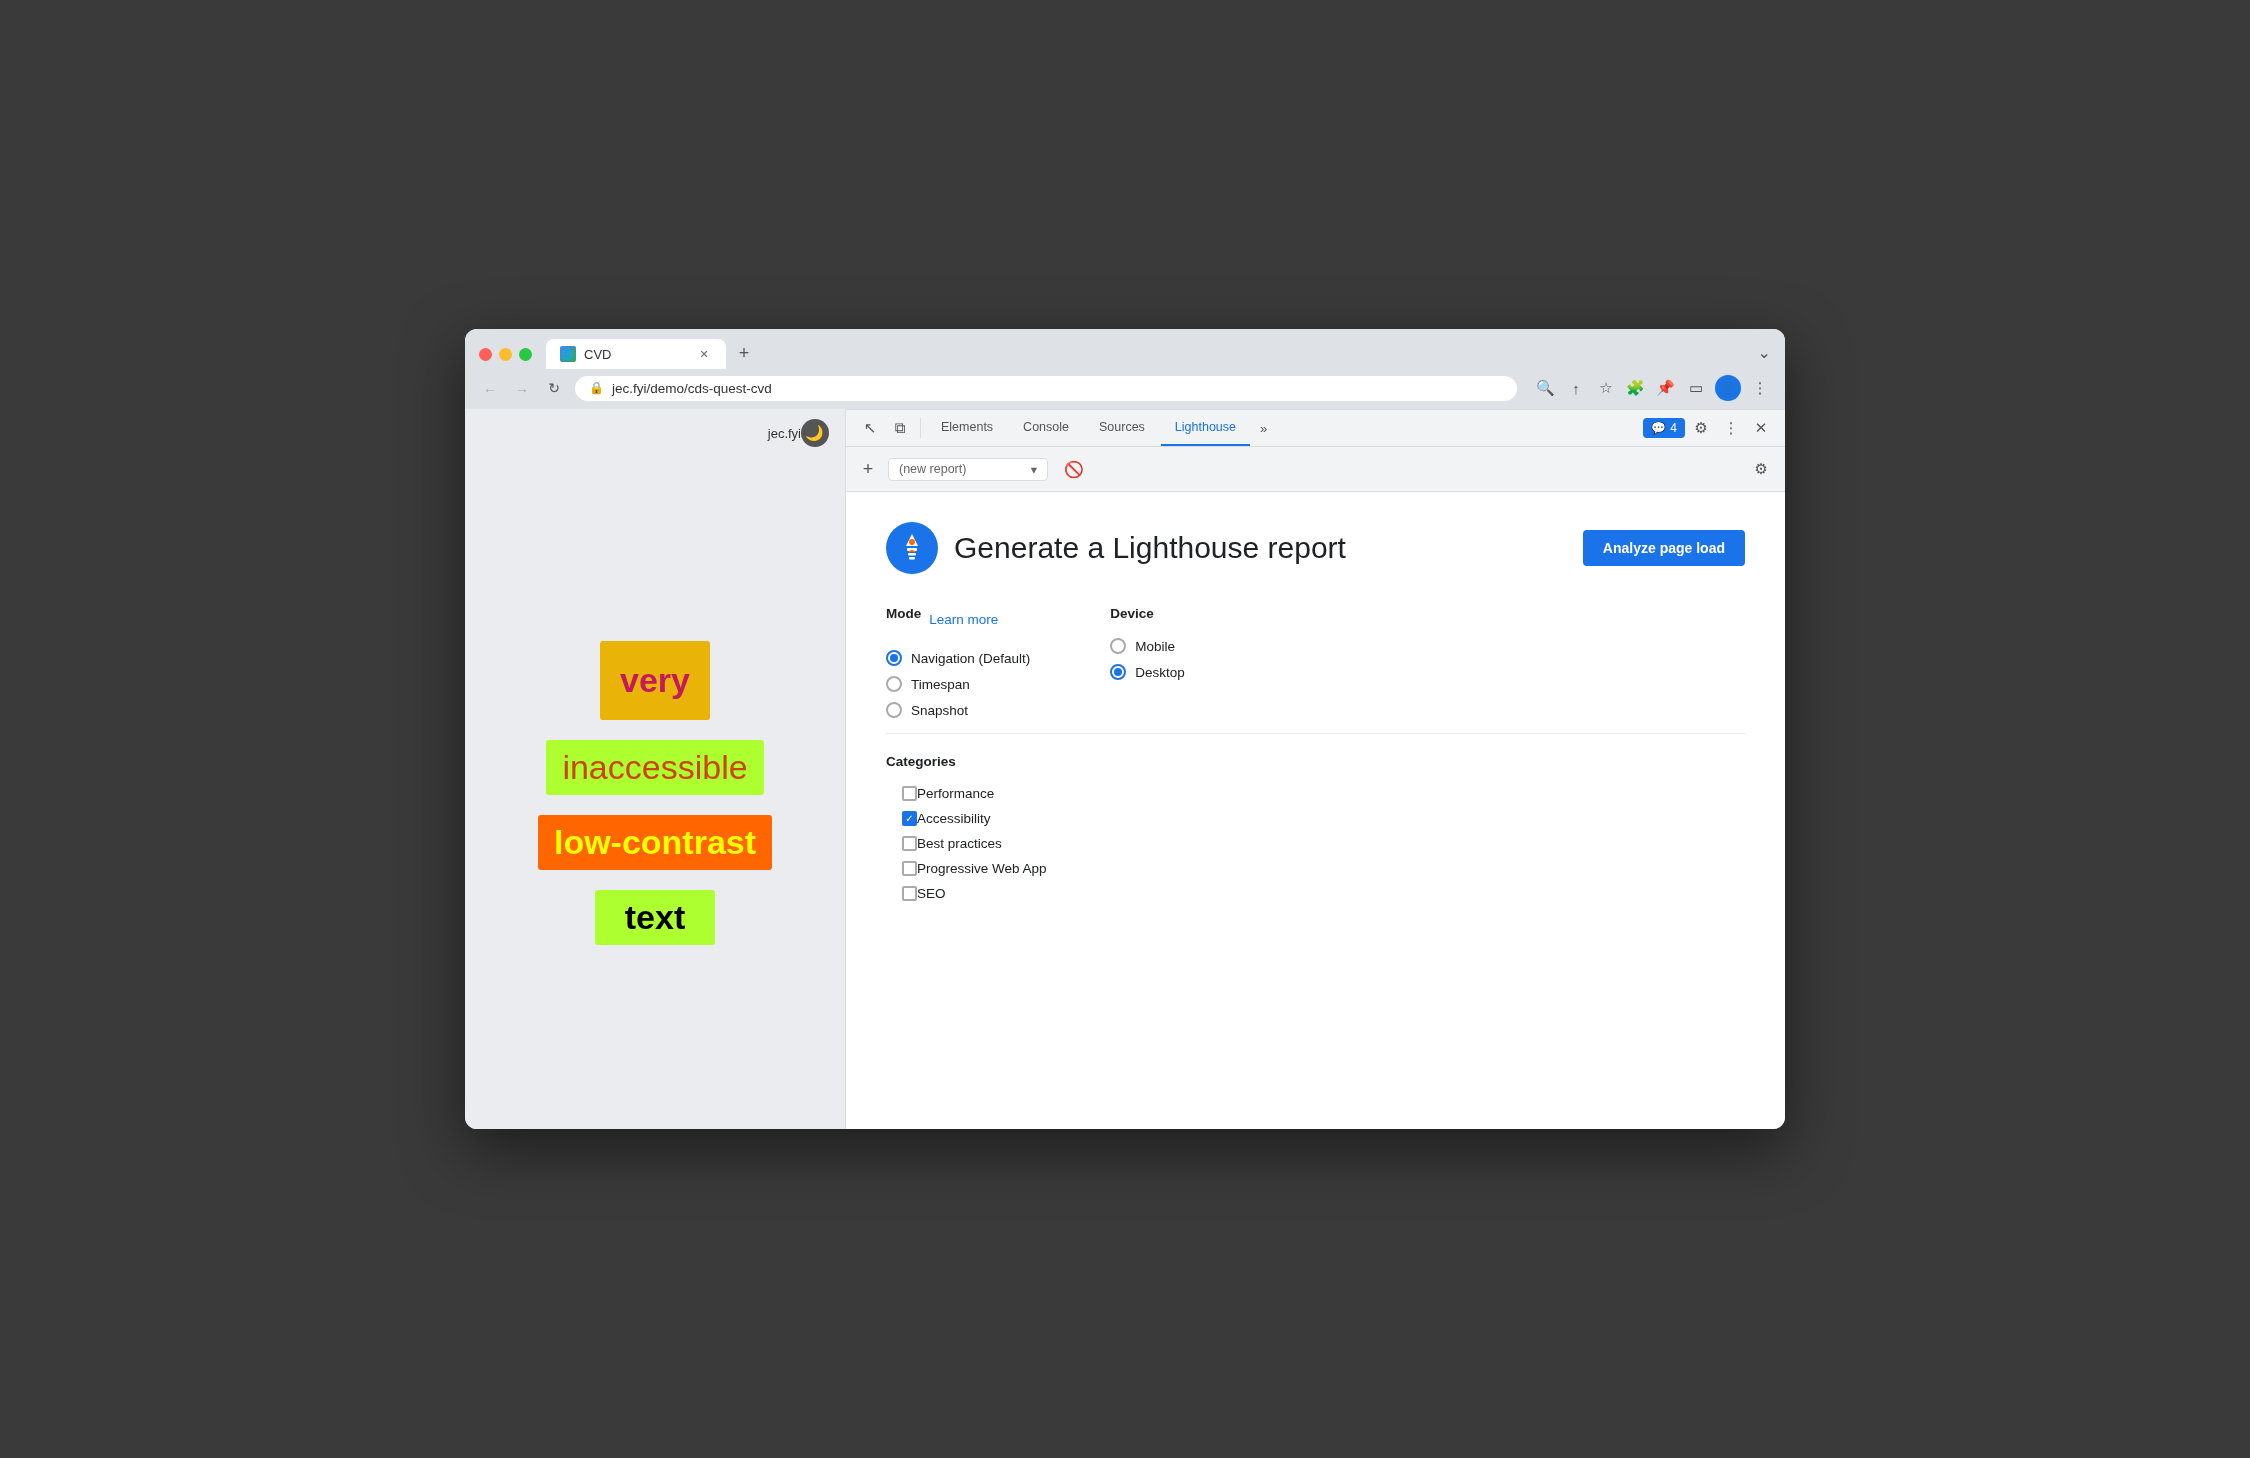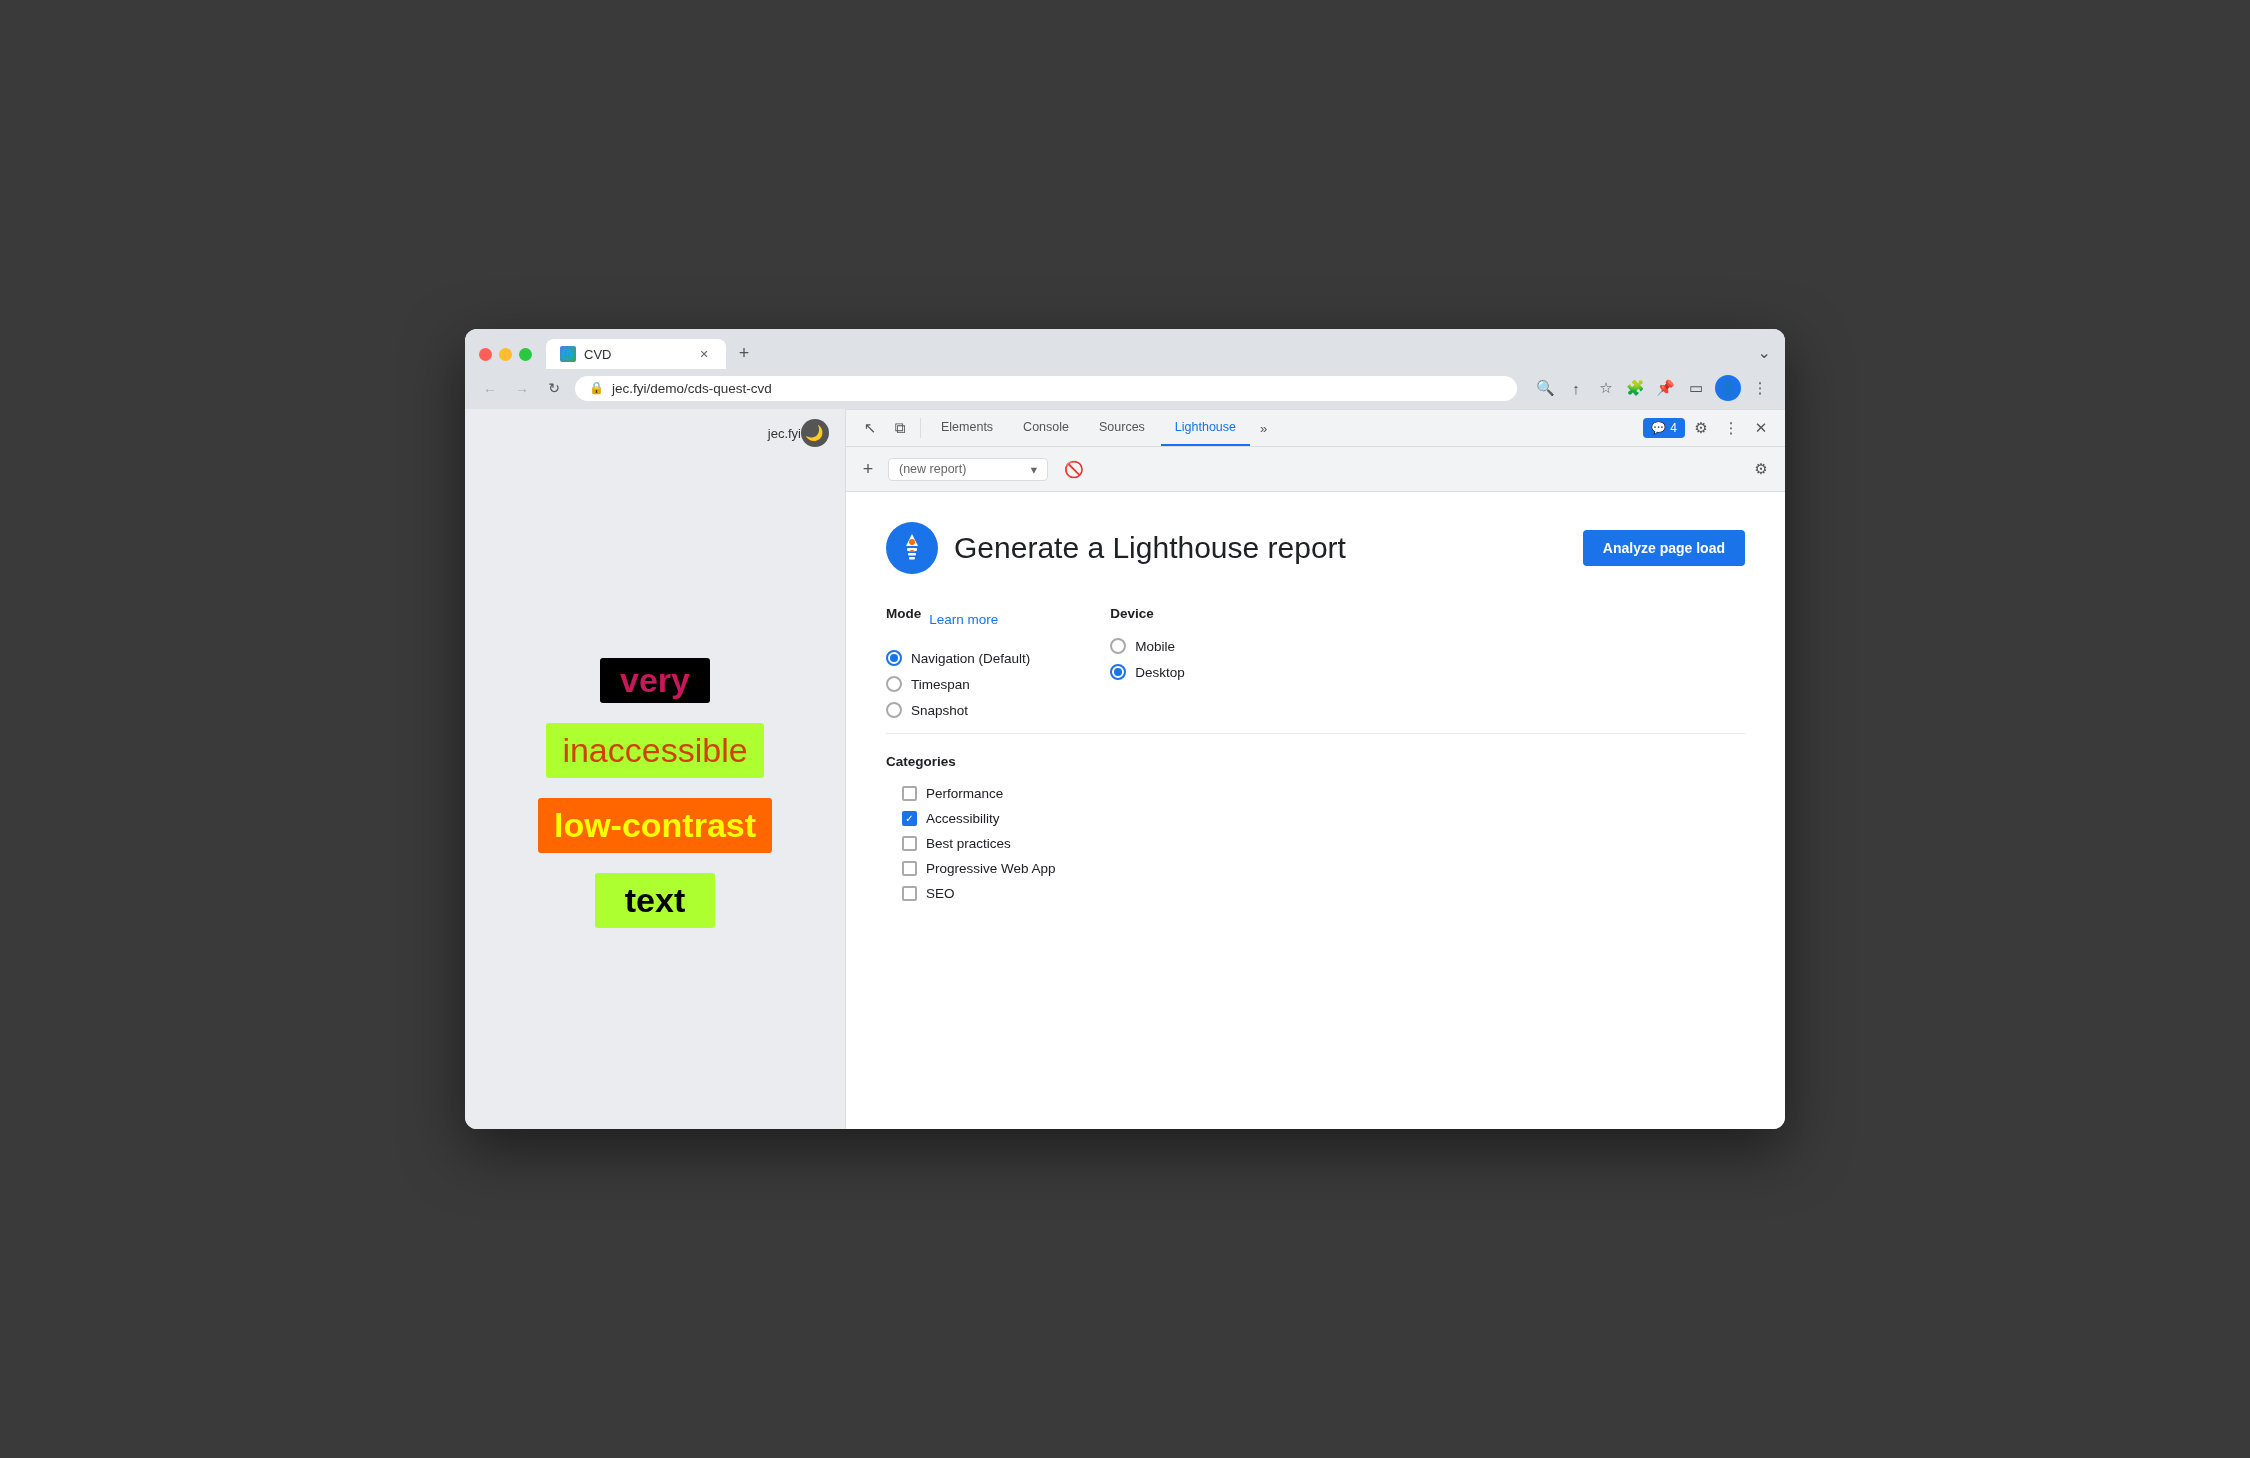--- a/index.html
+++ b/index.html
@@ -425,21 +425,20 @@
     }
     .radio-inner {
       width: 8px;
       height: 8px;
       border-radius: 50%;
       background: #1a73e8;
     }
     .checkbox-option {
       display: flex;
       align-items: center;
-      gap: 9px;
       padding: 5px 16px;
       font-size: 13.5px;
       color: #202124;
       cursor: pointer;
     }
     .checkbox-box {
       width: 15px;
       height: 15px;
       border: 2px solid #aaa;
       border-radius: 2px;
@@ -510,21 +509,21 @@
   </div>
 
   <div style="display: flex; height: 720px;">
 
     <div class="webpage-preview">
       <div class="webpage-topbar">
         <span class="site-label">jec.fyi</span>
         <div class="dark-mode-icon">🌙</div>
       </div>
       <div class="webpage-body">
-        <div class="demo-word" style="background:#000000; color:#c41a5a; font-size:34px; font-weight:600; padding:3px 20px; border-radius:3px;">very</div>
+        <div class="demo-word" style="background:#eab308; color:#c41a5a; font-size:34px; font-weight:600; padding:20px 20px; border-radius:3px;">very</div>
         <div class="demo-word" style="background:#adff2f; color:#cc4400; font-size:34px; font-weight:400; padding:8px 16px; border-radius:3px;">inaccessible</div>
         <div class="demo-word" style="background:#ff6600; color:#ffff00; font-size:34px; font-weight:600; padding:8px 16px; border-radius:3px;">low-contrast</div>
         <div class="demo-word" style="background:#adff2f; color:#000000; font-size:34px; font-weight:600; padding:8px 30px; border-radius:3px;">text</div>
       </div>
     </div>
 
     <div class="devtools-panel" style="border-left:1px solid #dadce0;">
 
       <div class="devtools-bar">
         <div class="devtools-icon-btn">↖</div>

